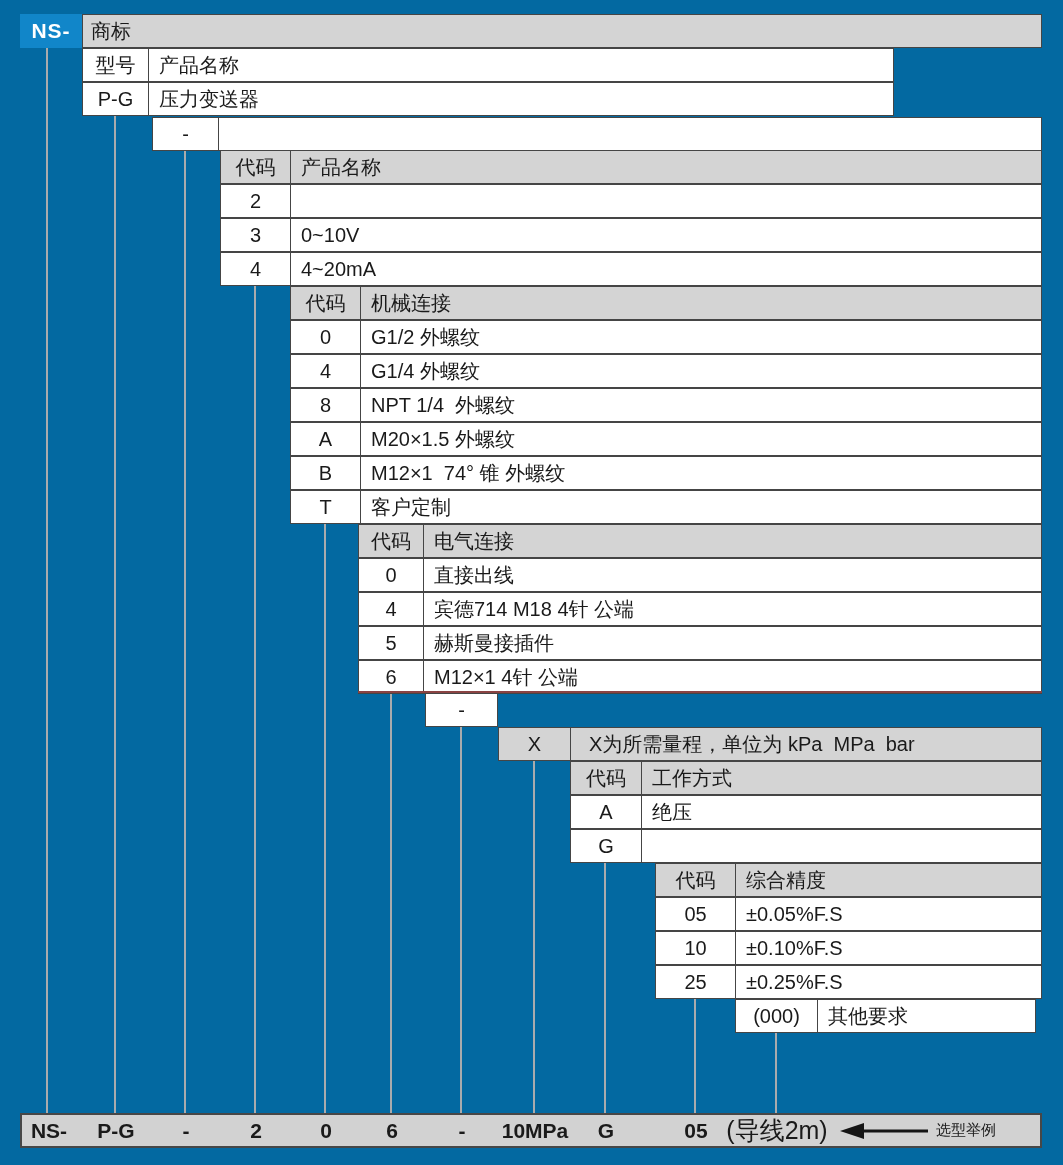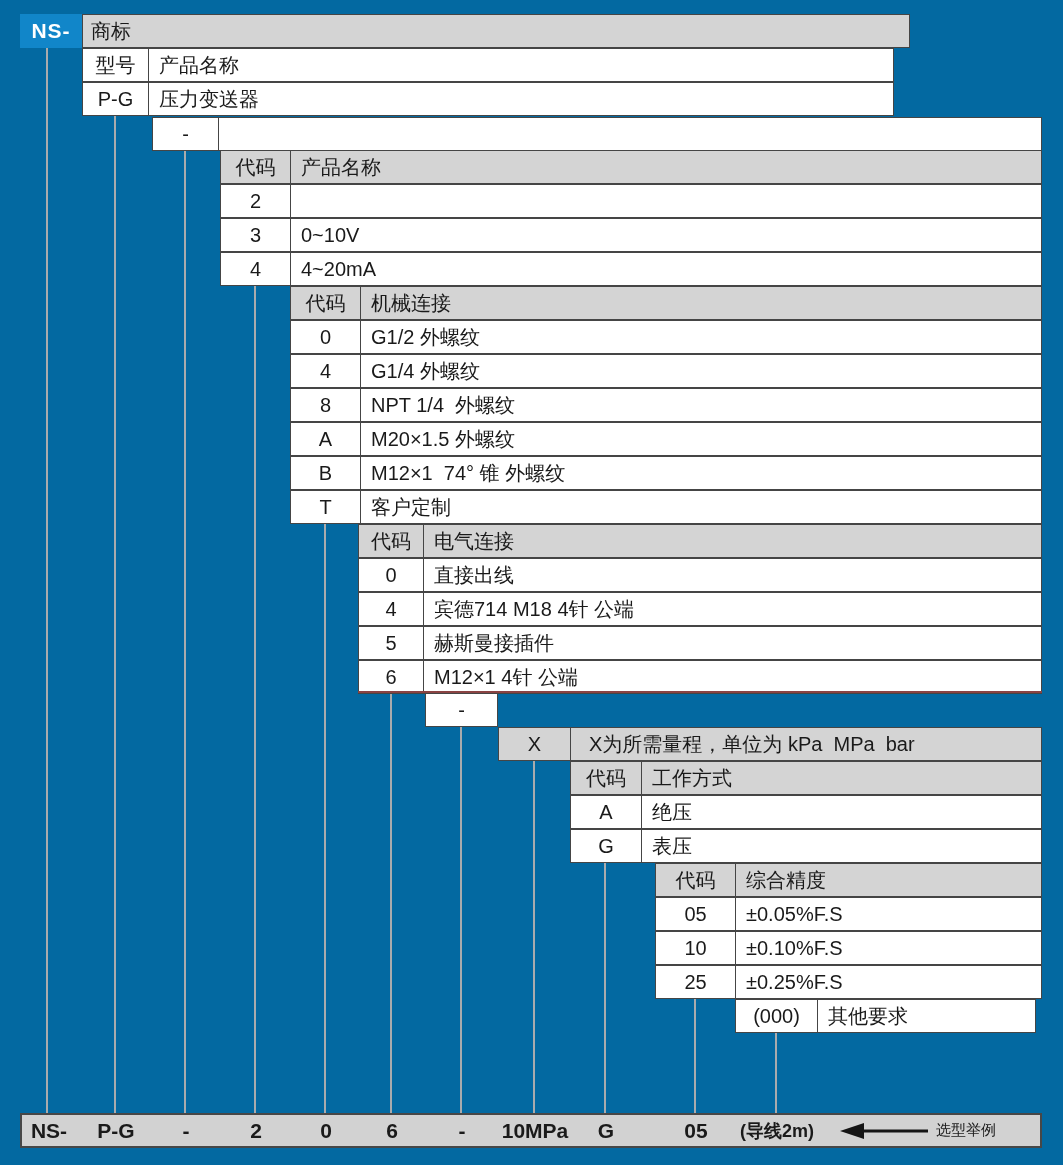--- a/index.html
+++ b/index.html
@@ -31,21 +31,21 @@
   .redline{position:absolute;left:358px;top:691px;width:684px;height:2px;background:#8a4343;}
   
   .bar{
     position:absolute;left:20px;top:1113px;width:1022px;height:35px;
     box-sizing:border-box;background:#d2d2d2;border:2px solid #474747;
   }
   .bar-item{
     position:absolute;top:0;height:100%;display:flex;align-items:center;
     transform:translateX(-50%);font-weight:bold;font-size:21px;white-space:pre;
   }
-  .bar-item.normal{font-weight:bold;font-size:18px;}
+  .bar-item.normal{font-weight:normal;font-size:25px;}
   .tri{
     position:absolute;left:818px;top:50%;transform:translateY(-50%);
     width:0;height:0;border-top:8px solid transparent;border-bottom:8px solid transparent;
     border-right:24px solid #151515;
   }
   .aline{position:absolute;left:840px;top:50%;transform:translateY(-50%);width:66px;height:3px;background:#151515;}
   .exlabel{position:absolute;left:914px;top:0;height:100%;display:flex;align-items:center;font-size:15px;}
 </style>
 </head>
 <body>
@@ -58,21 +58,21 @@
   <div class="cline" style="left:254px;top:284px;height:831px;"></div>
   <div class="cline" style="left:324px;top:522px;height:593px;"></div>
   <div class="cline" style="left:390px;top:692px;height:423px;"></div>
   <div class="cline" style="left:460px;top:726px;height:389px;"></div>
   <div class="cline" style="left:533px;top:760px;height:355px;"></div>
   <div class="cline" style="left:604px;top:862px;height:253px;"></div>
   <div class="cline" style="left:694px;top:998px;height:117px;"></div>
   <div class="cline" style="left:775px;top:1032px;height:83px;"></div>
 
   <div class="nsbox">NS-</div>
-  <div class="tbl" style="left:82px;top:14px;width:828px;">
+  <div class="tbl" style="left:82px;top:14px;width:960px;">
     <div class="trow ghdr">
       <div class="val" style="padding-left:8px;">商标</div>
     </div>
   </div>
 
   <div class="tbl" style="left:82px;top:48px;width:812px;--cw:66px;">
     <div class="trow">
       <div class="code">型号</div>
       <div class="val">产品名称</div>
     </div>
@@ -180,21 +180,20 @@
     <div class="trow ghdr">
       <div class="code">代码</div>
       <div class="val">工作方式</div>
     </div>
     <div class="trow">
       <div class="code">A</div>
       <div class="val">绝压</div>
     </div>
     <div class="trow">
       <div class="code">G</div>
-      <div class="val">表压</div>
     </div>
   </div>
 
   <div class="tbl" style="left:655px;top:863px;width:387px;--cw:80px;">
     <div class="trow ghdr">
       <div class="code">代码</div>
       <div class="val">综合精度</div>
     </div>
     <div class="trow">
       <div class="code">05</div>

